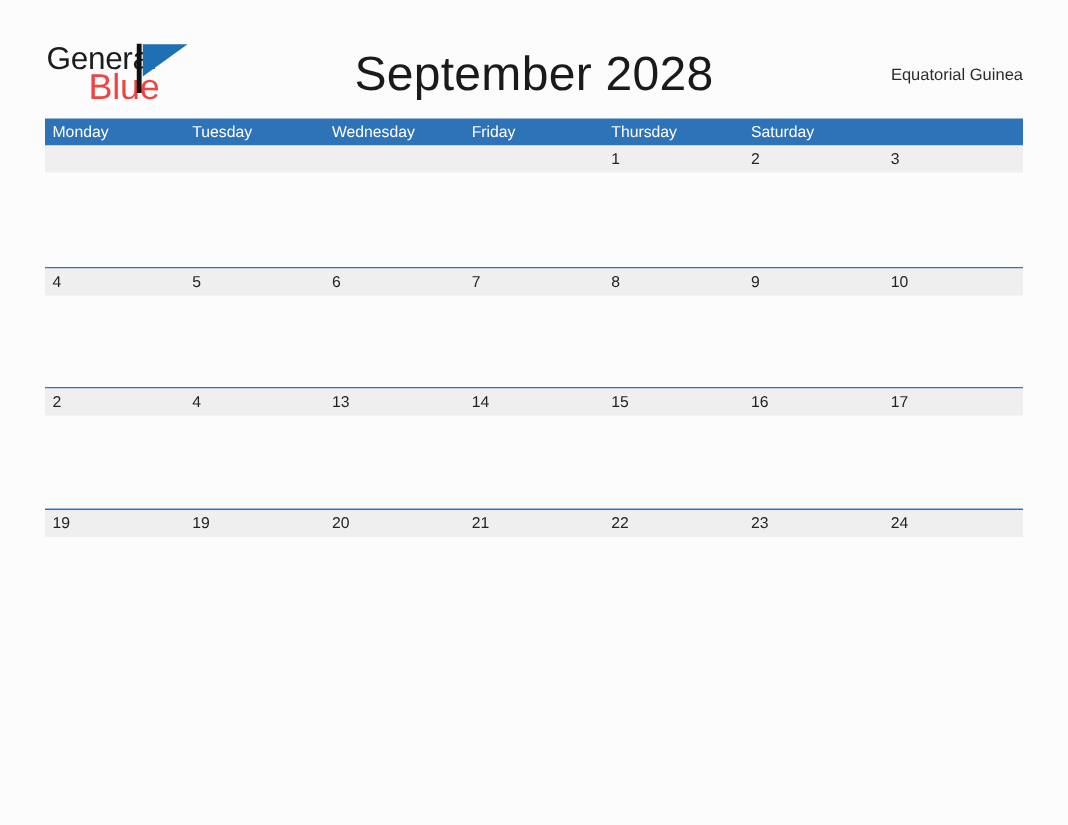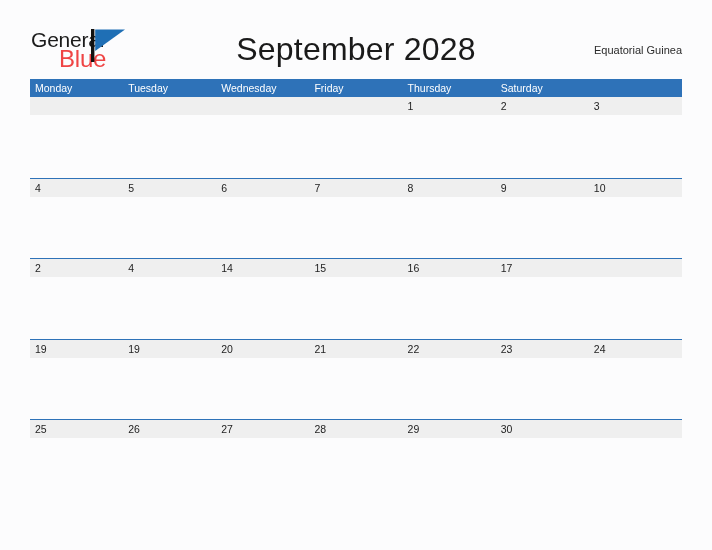--- a/index.html
+++ b/index.html
@@ -208,20 +208,21 @@
         <div class="day-cell">9</div>
         <div class="day-cell">10</div>
       </div>
       <div class="cell-body"></div>
     </div>
 
     <div class="week-row">
       <div class="date-band">
         <div class="day-cell">2</div>
         <div class="day-cell">4</div>
+        <div class="day-cell">13</div>
         <div class="day-cell">14</div>
         <div class="day-cell">15</div>
         <div class="day-cell">16</div>
         <div class="day-cell">17</div>
       </div>
       <div class="cell-body"></div>
     </div>
 
     <div class="week-row">
       <div class="date-band">
@@ -229,27 +230,15 @@
         <div class="day-cell">19</div>
         <div class="day-cell">20</div>
         <div class="day-cell">21</div>
         <div class="day-cell">22</div>
         <div class="day-cell">23</div>
         <div class="day-cell">24</div>
       </div>
       <div class="cell-body"></div>
     </div>
 
-    <div class="week-row last">
-      <div class="date-band">
-        <div class="day-cell">25</div>
-        <div class="day-cell">26</div>
-        <div class="day-cell">27</div>
-        <div class="day-cell">28</div>
-        <div class="day-cell">29</div>
-        <div class="day-cell">30</div>
-        <div class="day-cell"></div>
-      </div>
-      <div class="cell-body"></div>
-    </div>
 
   </div>
 </div>
 
 </body></html>

